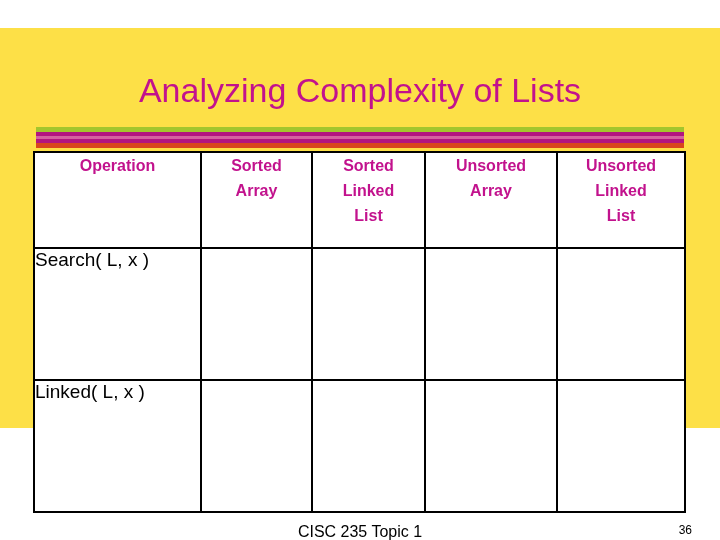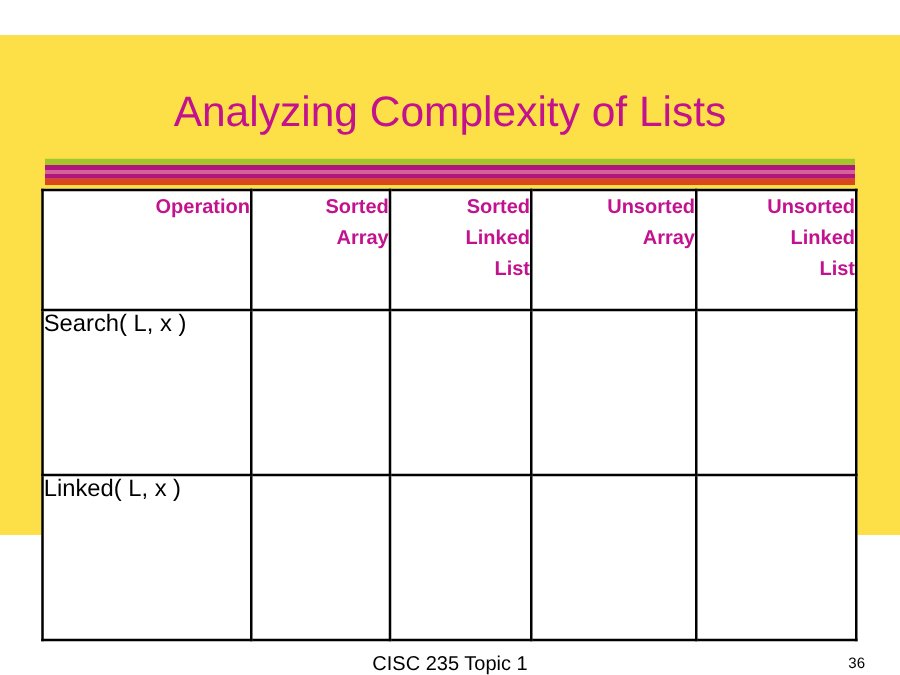--- a/index.html
+++ b/index.html
@@ -74,21 +74,21 @@
     border: 2px solid #000000;
     padding: 0;
     vertical-align: top;
     background: #ffffff;
   }
 
   th.col-head {
     color: #C2128D;
     font-size: 16px;
     font-weight: bold;
-    text-align: right;
+    text-align: center;
     line-height: 25px;
     padding-top: 9px;
     padding-left: 3px;
     padding-right: 3px;
     vertical-align: top;
   }
   thead tr { height: 96px; }
 
   td.row-label {
     color: #000000;

